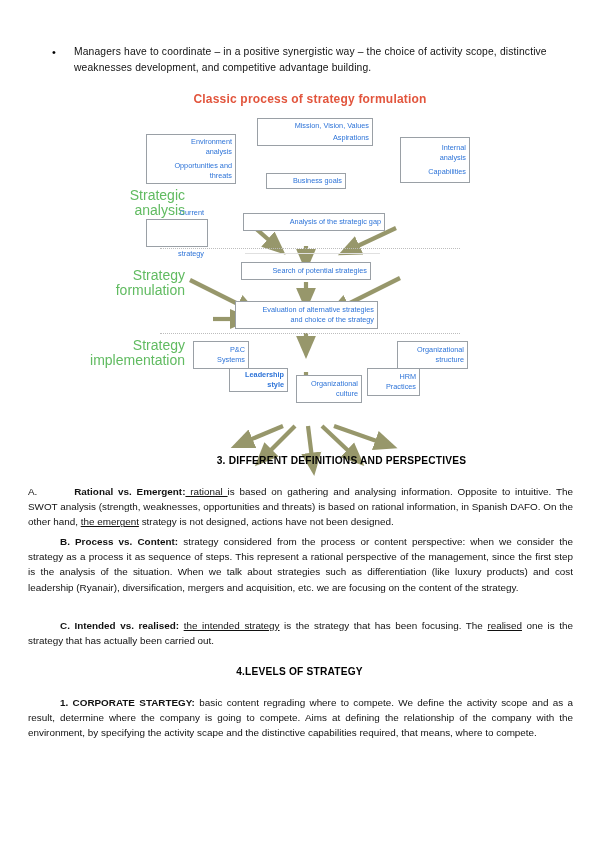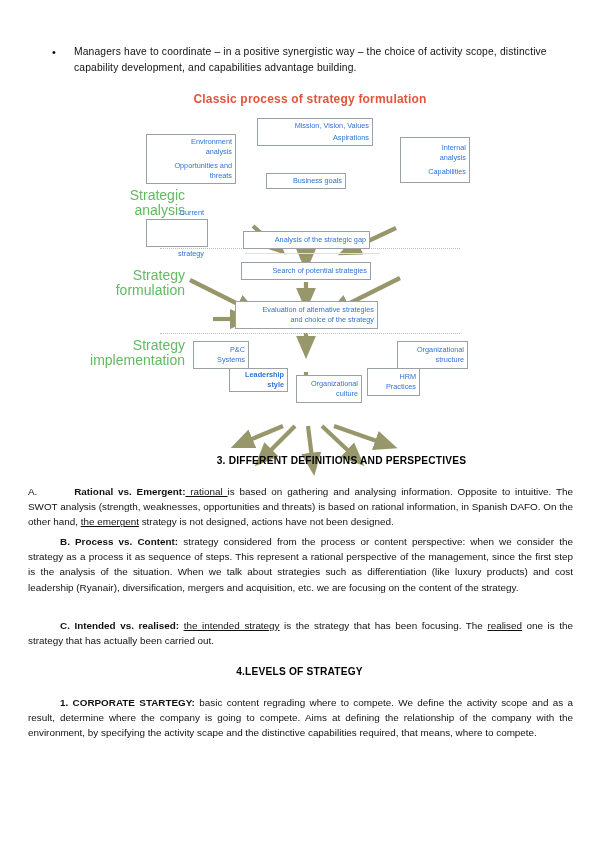--- a/index.html
+++ b/index.html
@@ -127,21 +127,21 @@
   .para b { font-weight: bold; margin-left: 32px; }
   .para u { text-decoration: underline; }
 </style>
 </head>
 <body>
 
 <div id="page">
 
   <div class="bullet-row">
     <div class="bullet-mark">•</div>
-    <div class="bullet-text">Managers have to coordinate – in a positive synergistic way – the choice of activity scope, distinctive capability development, and capabilities advantage building.</div>
+    <div class="bullet-text">Managers have to coordinate – in a positive synergistic way – the choice of activity scope, distinctive weaknesses development, and competitive advantage building.</div>
   </div>
 
   <div id="diagram">
 
     <div class="diagram-title">Classic process of strategy  formulation</div>
 
     <svg class="arrows" viewBox="0 0 599 330">
       <defs>
         <marker id="ah" markerWidth="6" markerHeight="6" refX="3.2" refY="3" orient="auto">
           <path d="M0,0.6 L5.6,3 L0,5.4 z" fill="#97976B"></path>
@@ -215,21 +215,21 @@
 
     <div class="nbox" style="left:266px; top:85px; width:80px; height:16px;">
       <span>Business goals</span>
     </div>
 
     <div class="nbox" style="left:146px; top:131px; width:62px; height:28px;gap:31px;">
       <span>Current</span>
       <span>strategy</span>
     </div>
 
-    <div class="nbox" style="left:243px; top:143px; width:127px; height:18px;">
+    <div class="nbox" style="left:243px; top:125px; width:142px; height:18px;">
       <span>Analysis of the strategic gap</span>
     </div>
 
     <div class="nbox" style="left:241px; top:174px; width:130px; height:18px;">
       <span>Search of potential strategies</span>
     </div>
 
     <div class="nbox" style="left:235px; top:213px; width:143px; height:28px;">
       <span>Evaluation of alternative strategies</span>
       <span>and choice of the strategy</span>

